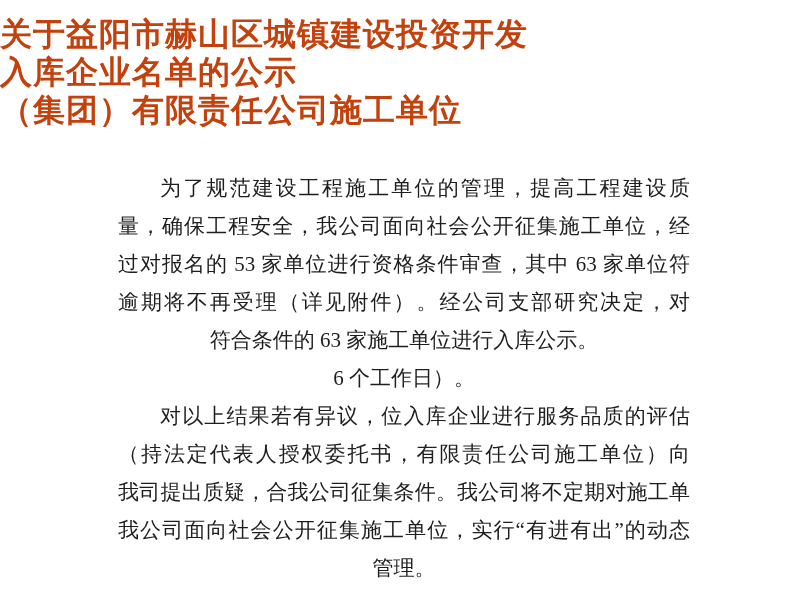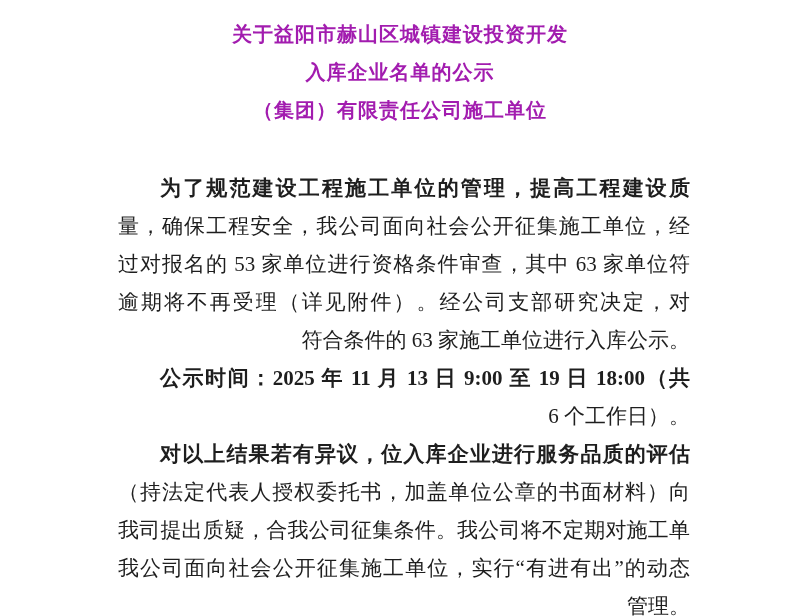--- a/index.html
+++ b/index.html
@@ -13,69 +13,66 @@
   .page {
     position: relative;
     width: 800px;
     height: 616px;
     box-sizing: border-box;
     padding-top: 15px;
     background: #ffffff;
     overflow: hidden;
   }
   .doc-title {
-    text-align: center;
     font-family: "Liberation Sans", "DejaVu Sans", sans-serif;
     font-weight: 700;
-    font-size: 20px;
+    font-size: 32px;
     line-height: 38px;
     letter-spacing: 1px;
-    color: #a21caf;
+    color: #c2410c;
   }
   .doc-body {
     width: 572px;
     margin: 40px 110px 0 118px;
     font-size: 21px;
     line-height: 38px;
     color: #1e1e1e;
     overflow: hidden;
   }
   .line {
-    text-align: right;
+    text-align: center;
     height: 38px;
     overflow: hidden;
   }
   .fill {
     text-align: justify;
     text-align-last: justify;
   }
   .indent {
     text-indent: 2em;
-    font-weight: bold;
   }
 </style>
 </head>
 <body>
 
 <div class="page">
 
   <div class="doc-title">
     <div class="title-line">关于益阳市赫山区城镇建设投资开发</div>
     <div class="title-line">入库企业名单的公示</div>
     <div class="title-line">（集团）有限责任公司施工单位</div>
   </div>
 
   <div class="doc-body">
     <div class="line fill indent">为了规范建设工程施工单位的管理，提高工程建设质</div>
     <div class="line fill">量，确保工程安全，我公司面向社会公开征集施工单位，经</div>
     <div class="line fill">过对报名的 53 家单位进行资格条件审查，其中 63 家单位符</div>
     <div class="line fill">逾期将不再受理（详见附件）。经公司支部研究决定，对</div>
     <div class="line">符合条件的 63 家施工单位进行入库公示。</div>
-    <div class="line fill indent">公示时间：2025 年 11 月 13 日 9:00 至 19 日 18:00（共</div>
     <div class="line">6 个工作日）。</div>
     <div class="line fill indent">对以上结果若有异议，位入库企业进行服务品质的评估</div>
-    <div class="line fill">（持法定代表人授权委托书，加盖单位公章的书面材料）向</div>
+    <div class="line fill">（持法定代表人授权委托书，有限责任公司施工单位）向</div>
     <div class="line fill">我司提出质疑，合我公司征集条件。我公司将不定期对施工单</div>
     <div class="line fill">我公司面向社会公开征集施工单位，实行“有进有出”的动态</div>
     <div class="line">管理。</div>
   </div>
 
 </div>
 
 </body></html>

